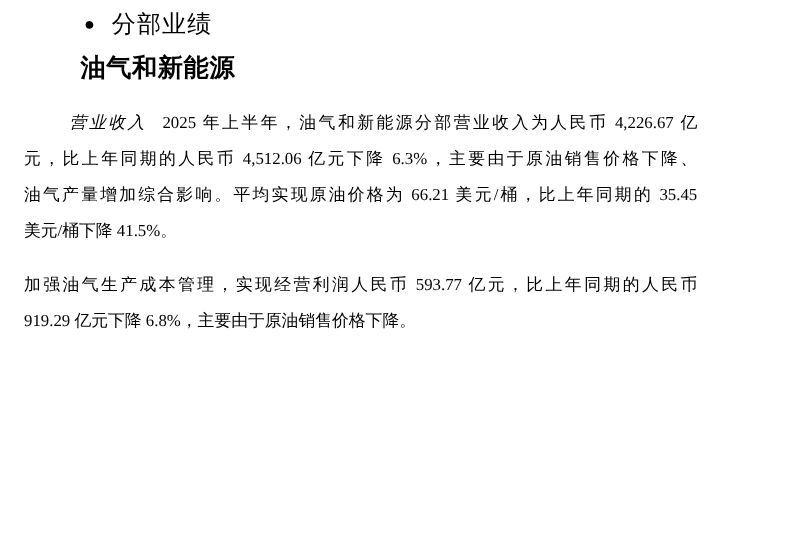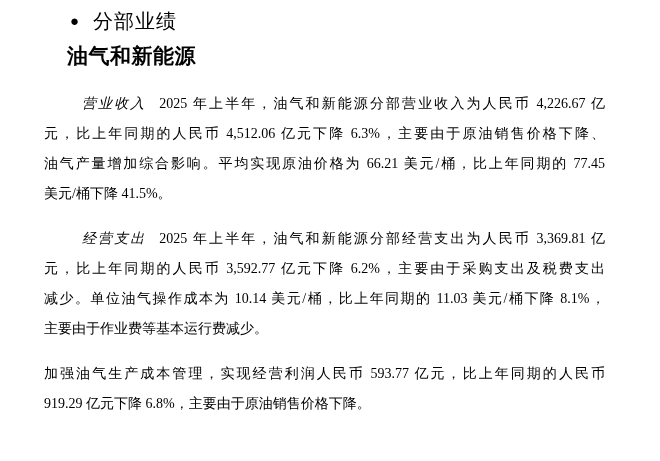--- a/index.html
+++ b/index.html
@@ -34,21 +34,21 @@
     letter-spacing: 1px;
   }
   .heading {
     margin: 17px 0 0 67px;
     font-size: 21px;
     font-weight: bold;
     line-height: 18px;
     letter-spacing: 0.5px;
   }
   .body-text {
-    margin-left: 44px;
+    margin-left: 20px;
     width: 561px;
     font-size: 14px;
   }
   .para { margin-top: 15px; }
   .para.first-para { margin-top: 24px; }
   .line {
     height: 30px;
     line-height: 30px;
     text-align: justify;
     text-align-last: justify;
@@ -77,30 +77,24 @@
     <span class="bullet-label">分部业绩</span>
   </div>
 
   <div class="heading">油气和新能源</div>
 
   <div class="body-text">
 
     <div class="para first-para">
       <div class="line first"><span class="label">营业收入</span><span>2025 年上半年，油气和新能源分部营业收入为人民币 4,226.67 亿</span></div>
       <div class="line">元，比上年同期的人民币 4,512.06 亿元下降 6.3%，主要由于原油销售价格下降、</div>
-      <div class="line">油气产量增加综合影响。平均实现原油价格为 66.21 美元/桶，比上年同期的 77.45</div>
+      <div class="line">油气产量增加综合影响。平均实现原油价格为 66.21 美元/桶，比上年同期的 35.45</div>
       <div class="line final">美元/桶下降 41.5%。</div>
     </div>
 
-    <div class="para">
-      <div class="line first"><span class="label">经营支出</span><span>2025 年上半年，油气和新能源分部经营支出为人民币 3,369.81 亿</span></div>
-      <div class="line">元，比上年同期的人民币 3,592.77 亿元下降 6.2%，主要由于采购支出及税费支出</div>
-      <div class="line">减少。单位油气操作成本为 10.14 美元/桶，比上年同期的 11.03 美元/桶下降 8.1%，</div>
-      <div class="line final">主要由于作业费等基本运行费减少。</div>
-    </div>
 
     <div class="para">
       <div class="line">加强油气生产成本管理，实现经营利润人民币 593.77 亿元，比上年同期的人民币</div>
       <div class="line final">919.29 亿元下降 6.8%，主要由于原油销售价格下降。</div>
     </div>
 
   </div>
 </div>
 
 </body></html>

